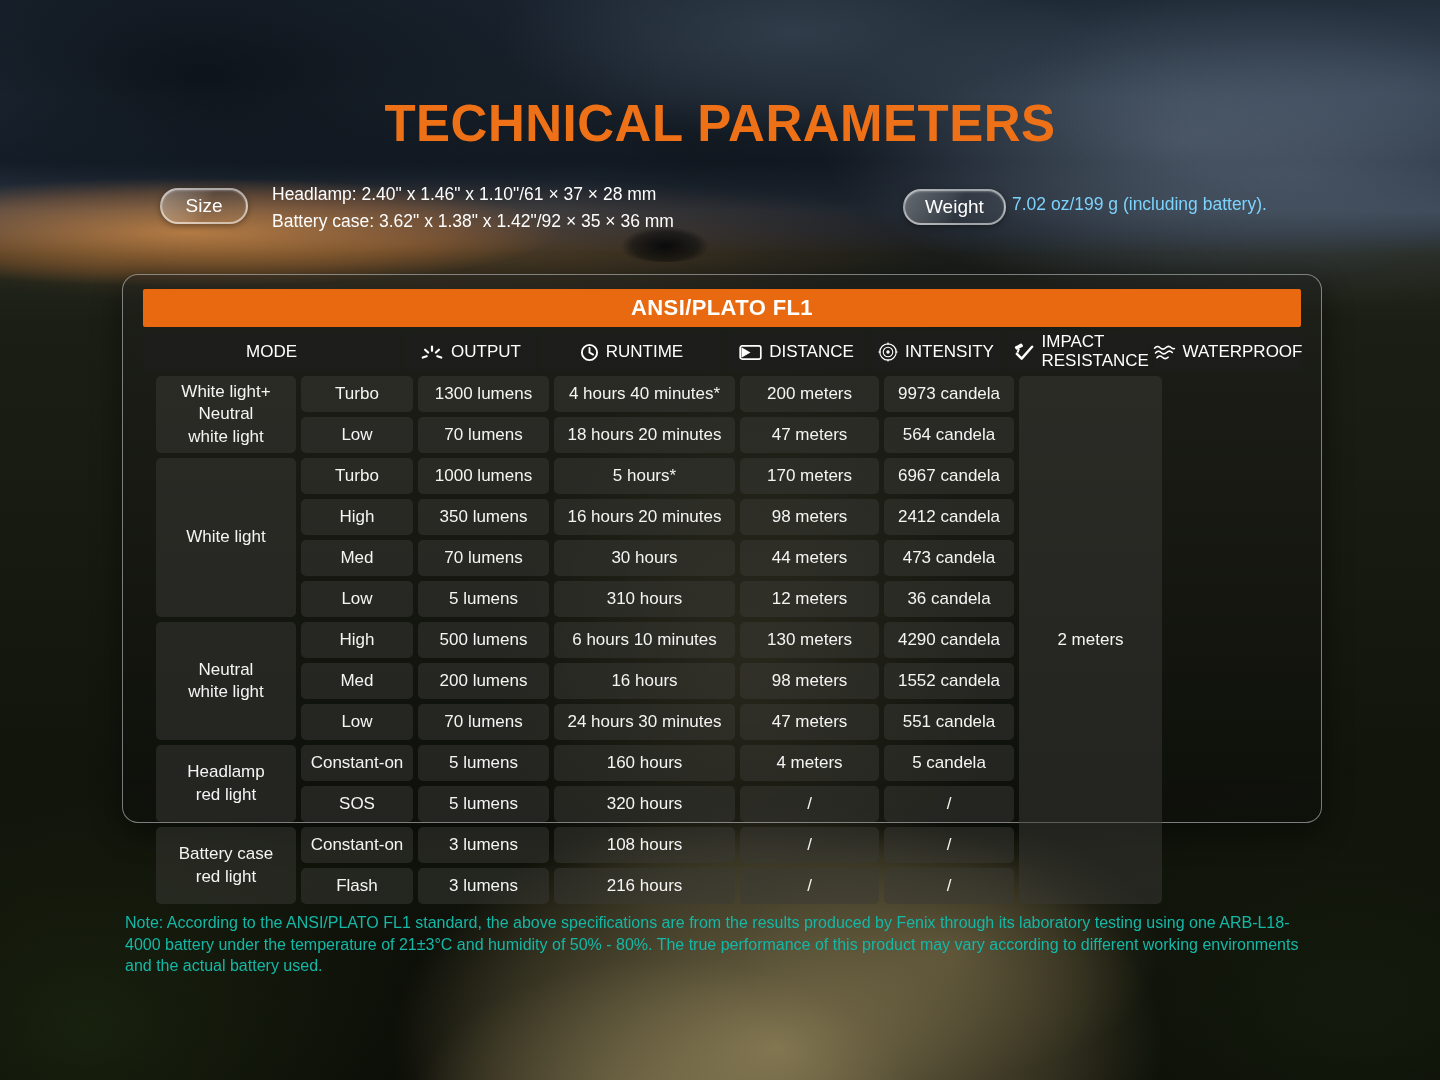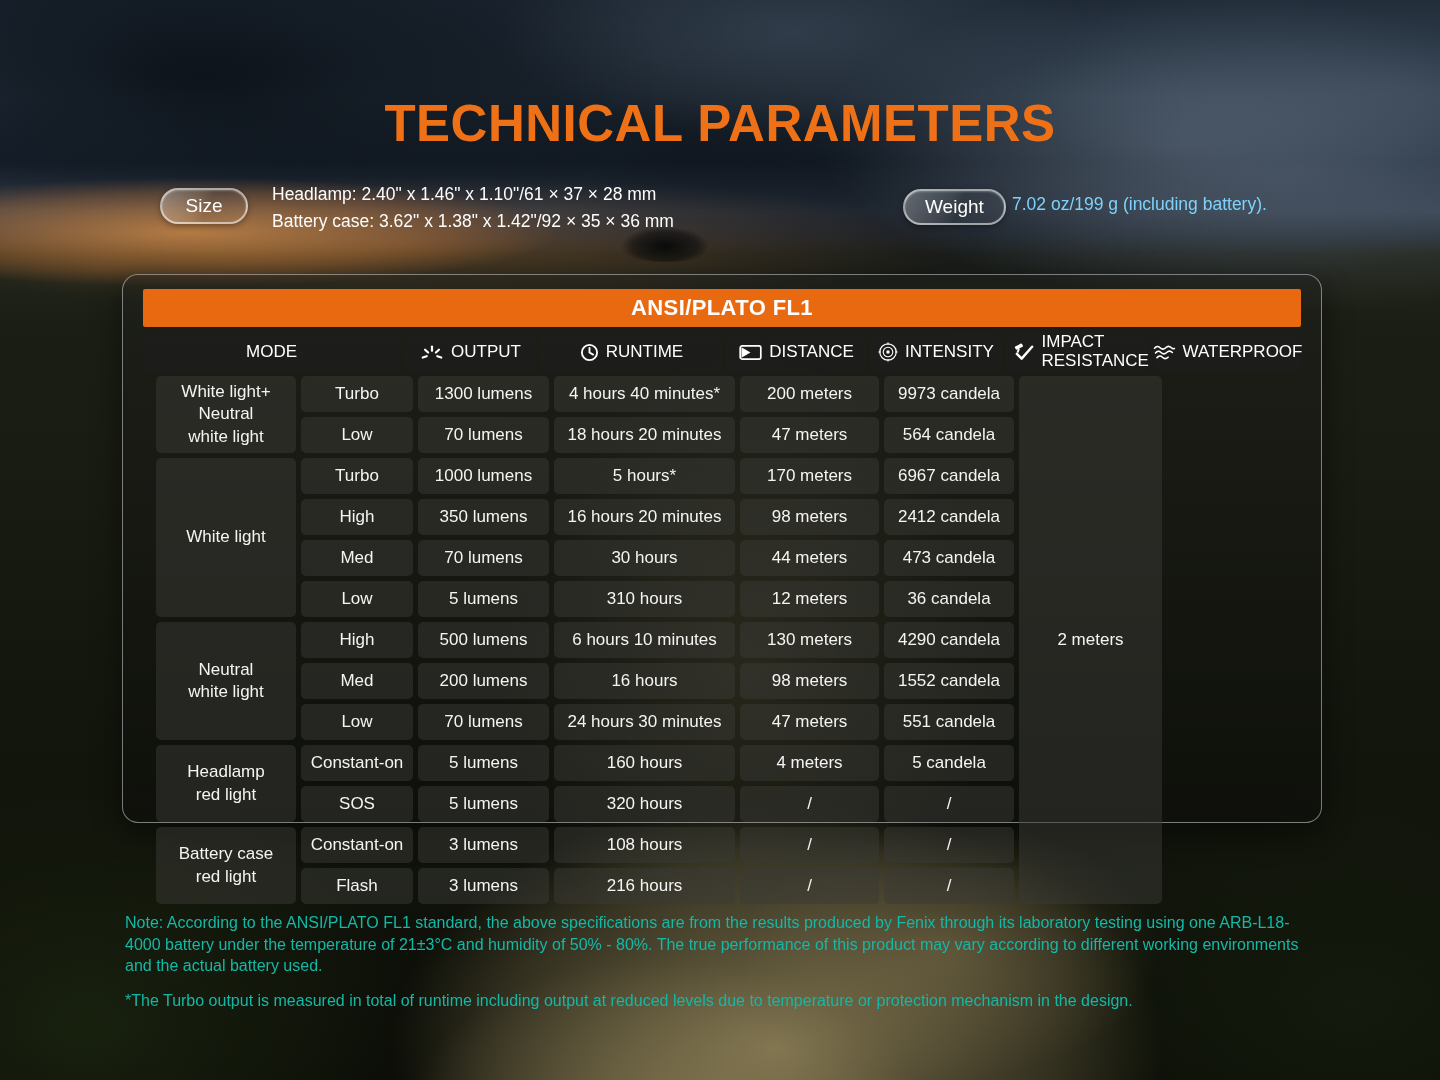--- a/index.html
+++ b/index.html
@@ -252,15 +252,14 @@
       <div class="cell" style="grid-area:13/4">216 hours</div>
       <div class="cell" style="grid-area:13/5">/</div>
       <div class="cell" style="grid-area:13/6">/</div>
 
       <div class="cell" style="grid-area:1/7/14/8">2 meters</div>
     </div>
   </div>
 
   <div class="notes">
     <p>Note: According to the ANSI/PLATO FL1 standard, the above specifications are from the results produced by Fenix through its laboratory testing using one ARB-L18-4000 battery under the temperature of 21±3°C and humidity of 50% - 80%. The true performance of this product may vary according to different working environments and the actual battery used.</p>
-    <p>*The Turbo output is measured in total of runtime including output at reduced levels due to temperature or protection mechanism in the design.</p>
   </div>
 </div>
 
 </body></html>

